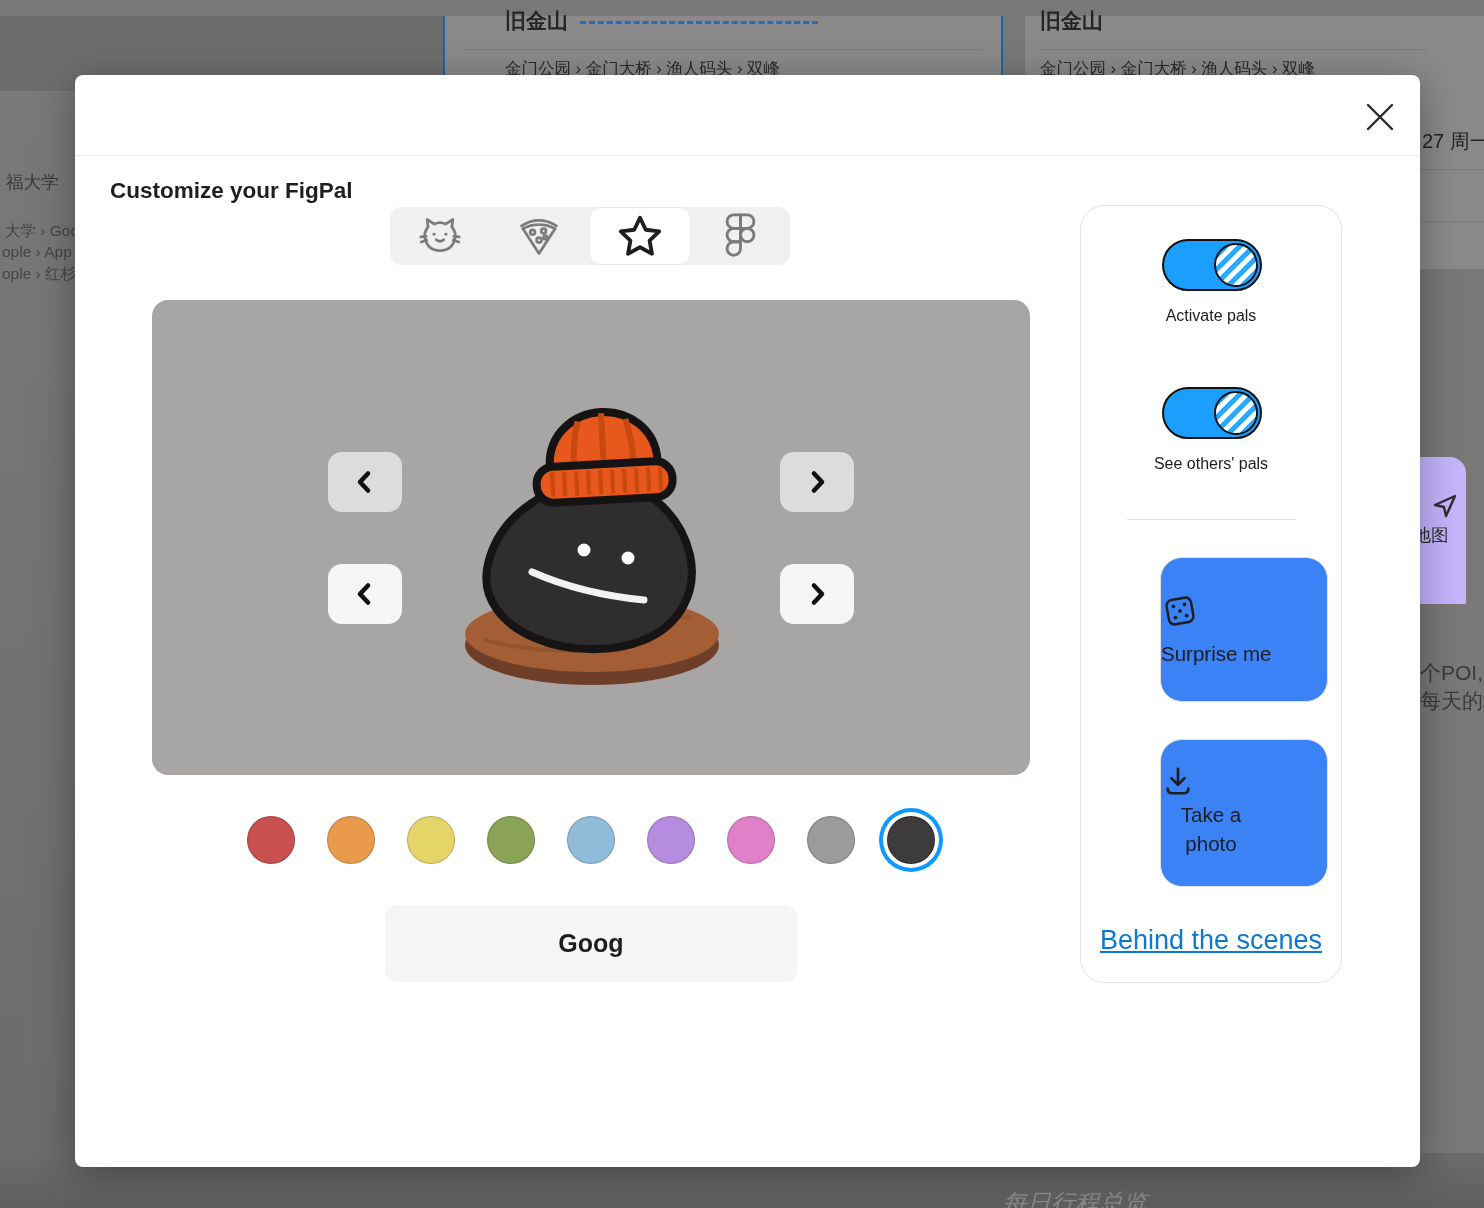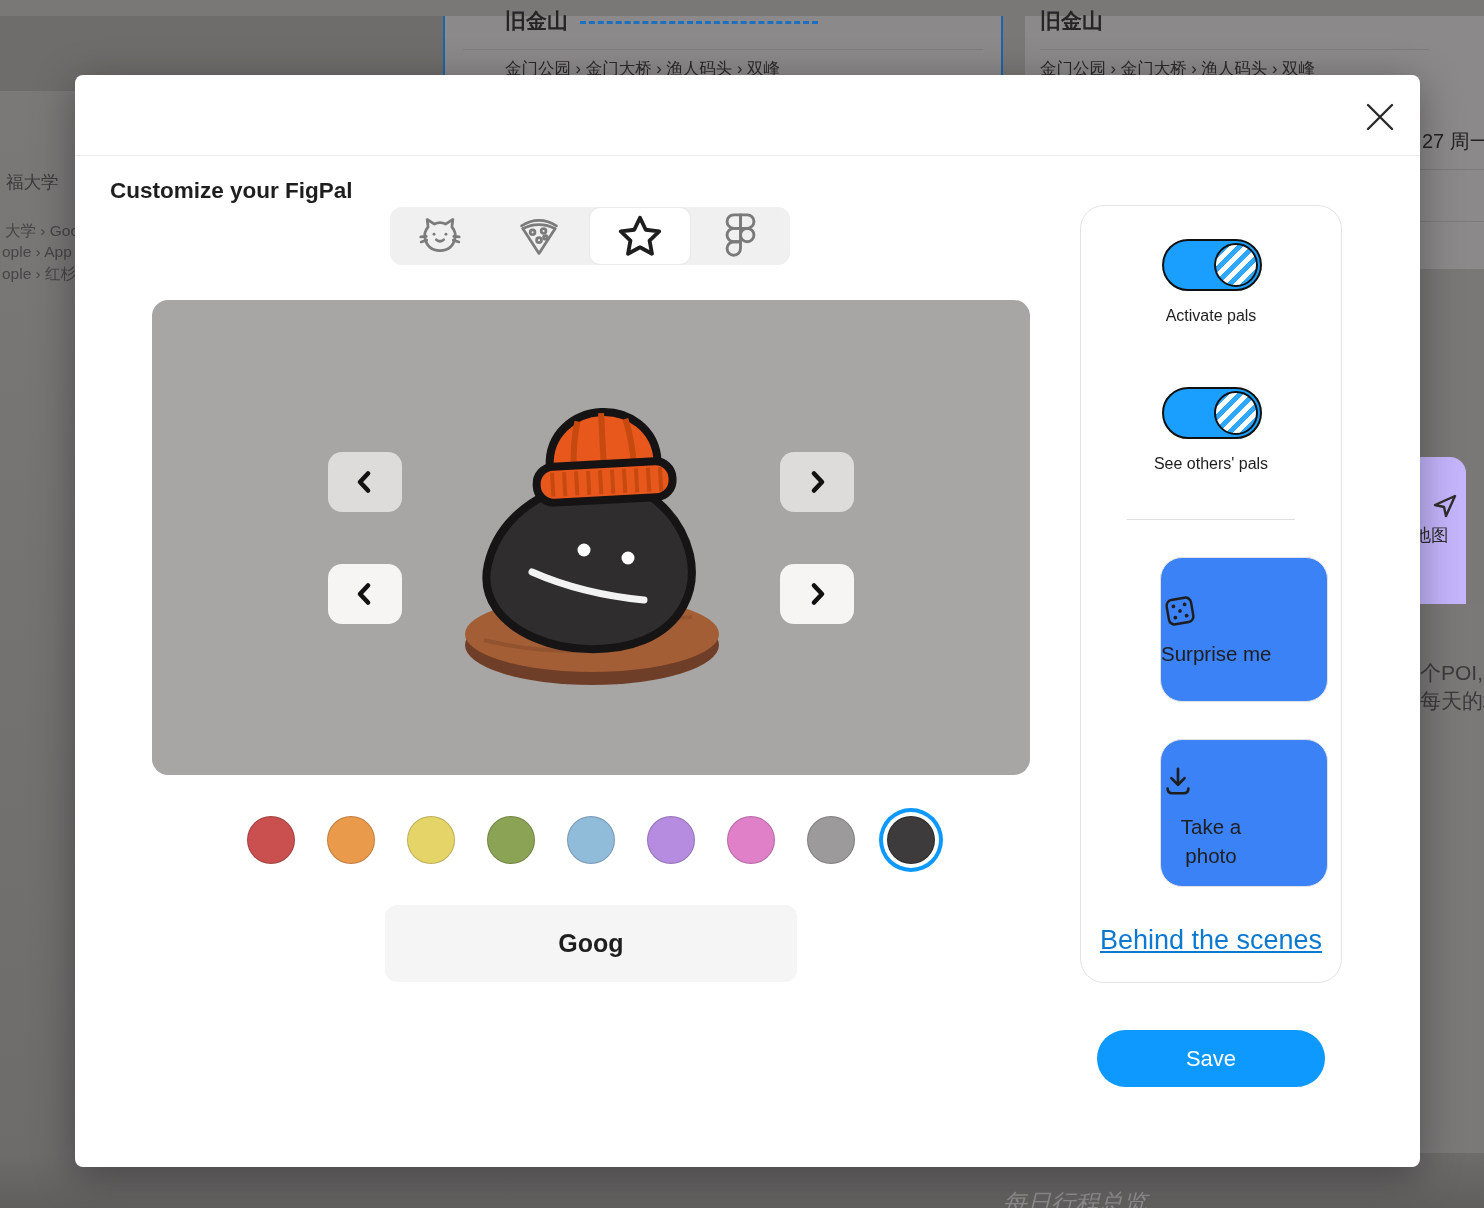--- a/index.html
+++ b/index.html
@@ -77,21 +77,21 @@
   .toggle-handle { position:absolute; right:2px; top:1.5px; width:44px; height:44px; border-radius:50%;
     border:2.5px solid #111;
     background:repeating-linear-gradient(135deg,#ffffff 0 5px,#2ea7ff 5px 10px); }
   .toggle-label { position:absolute; left:0; right:0; text-align:center; font-size:16px; color:#1e1e1e; }
   .tl-1 { top:101px; } .tl-2 { top:249px; }
   .panel-divider { position:absolute; left:46px; right:46px; top:313px; border-top:1px solid #e0e0e0; }
   .panel-btn { position:absolute; left:47px; width:168px; background:#3b82f6; border:1.5px solid #e2e2e2;
     border-radius:22px; cursor:pointer; display:flex; flex-direction:column; align-items:flex-start;
     font-family:"Liberation Sans", sans-serif; font-size:20.5px; color:#1e1e1e; line-height:29px;margin-left:32px; }
   .pb-1 { top:351px; height:145px; padding-top:34px; gap:9px; }
-  .pb-2 { top:533px; height:148px; padding-top:24px; gap:14px; }
+  .pb-2 { top:533px; height:148px; padding-top:24px; gap:2px; }
   .pb-2 .panel-btn-label { width:100px; text-align:center; }
   .panel-link { position:absolute; left:0; right:0; top:719px; text-align:center; }
   .panel-link a { font-size:27px; color:#0c79d0; text-decoration:underline; cursor:pointer; }
 
   .save-btn { position:absolute; left:1022px; top:955px; width:228px; height:57px; border:none;
     border-radius:28.5px; background:#0d99ff; color:#fff; font-size:22px; cursor:pointer;
     font-family:"Liberation Sans", sans-serif; }
 </style>
 </head>
 <body>
@@ -298,15 +298,14 @@
           <path d="M7 26 q0 5 5 5 h12 q5 0 5 -5"></path>
         </svg>
         <span class="panel-btn-label">Take a photo</span>
       </button>
 
       <div class="panel-link">
         <a>Behind the scenes</a>
       </div>
     </div>
 
-    <button class="save-btn">Save</button>
   </div>
 </div>
 
 </body></html>

